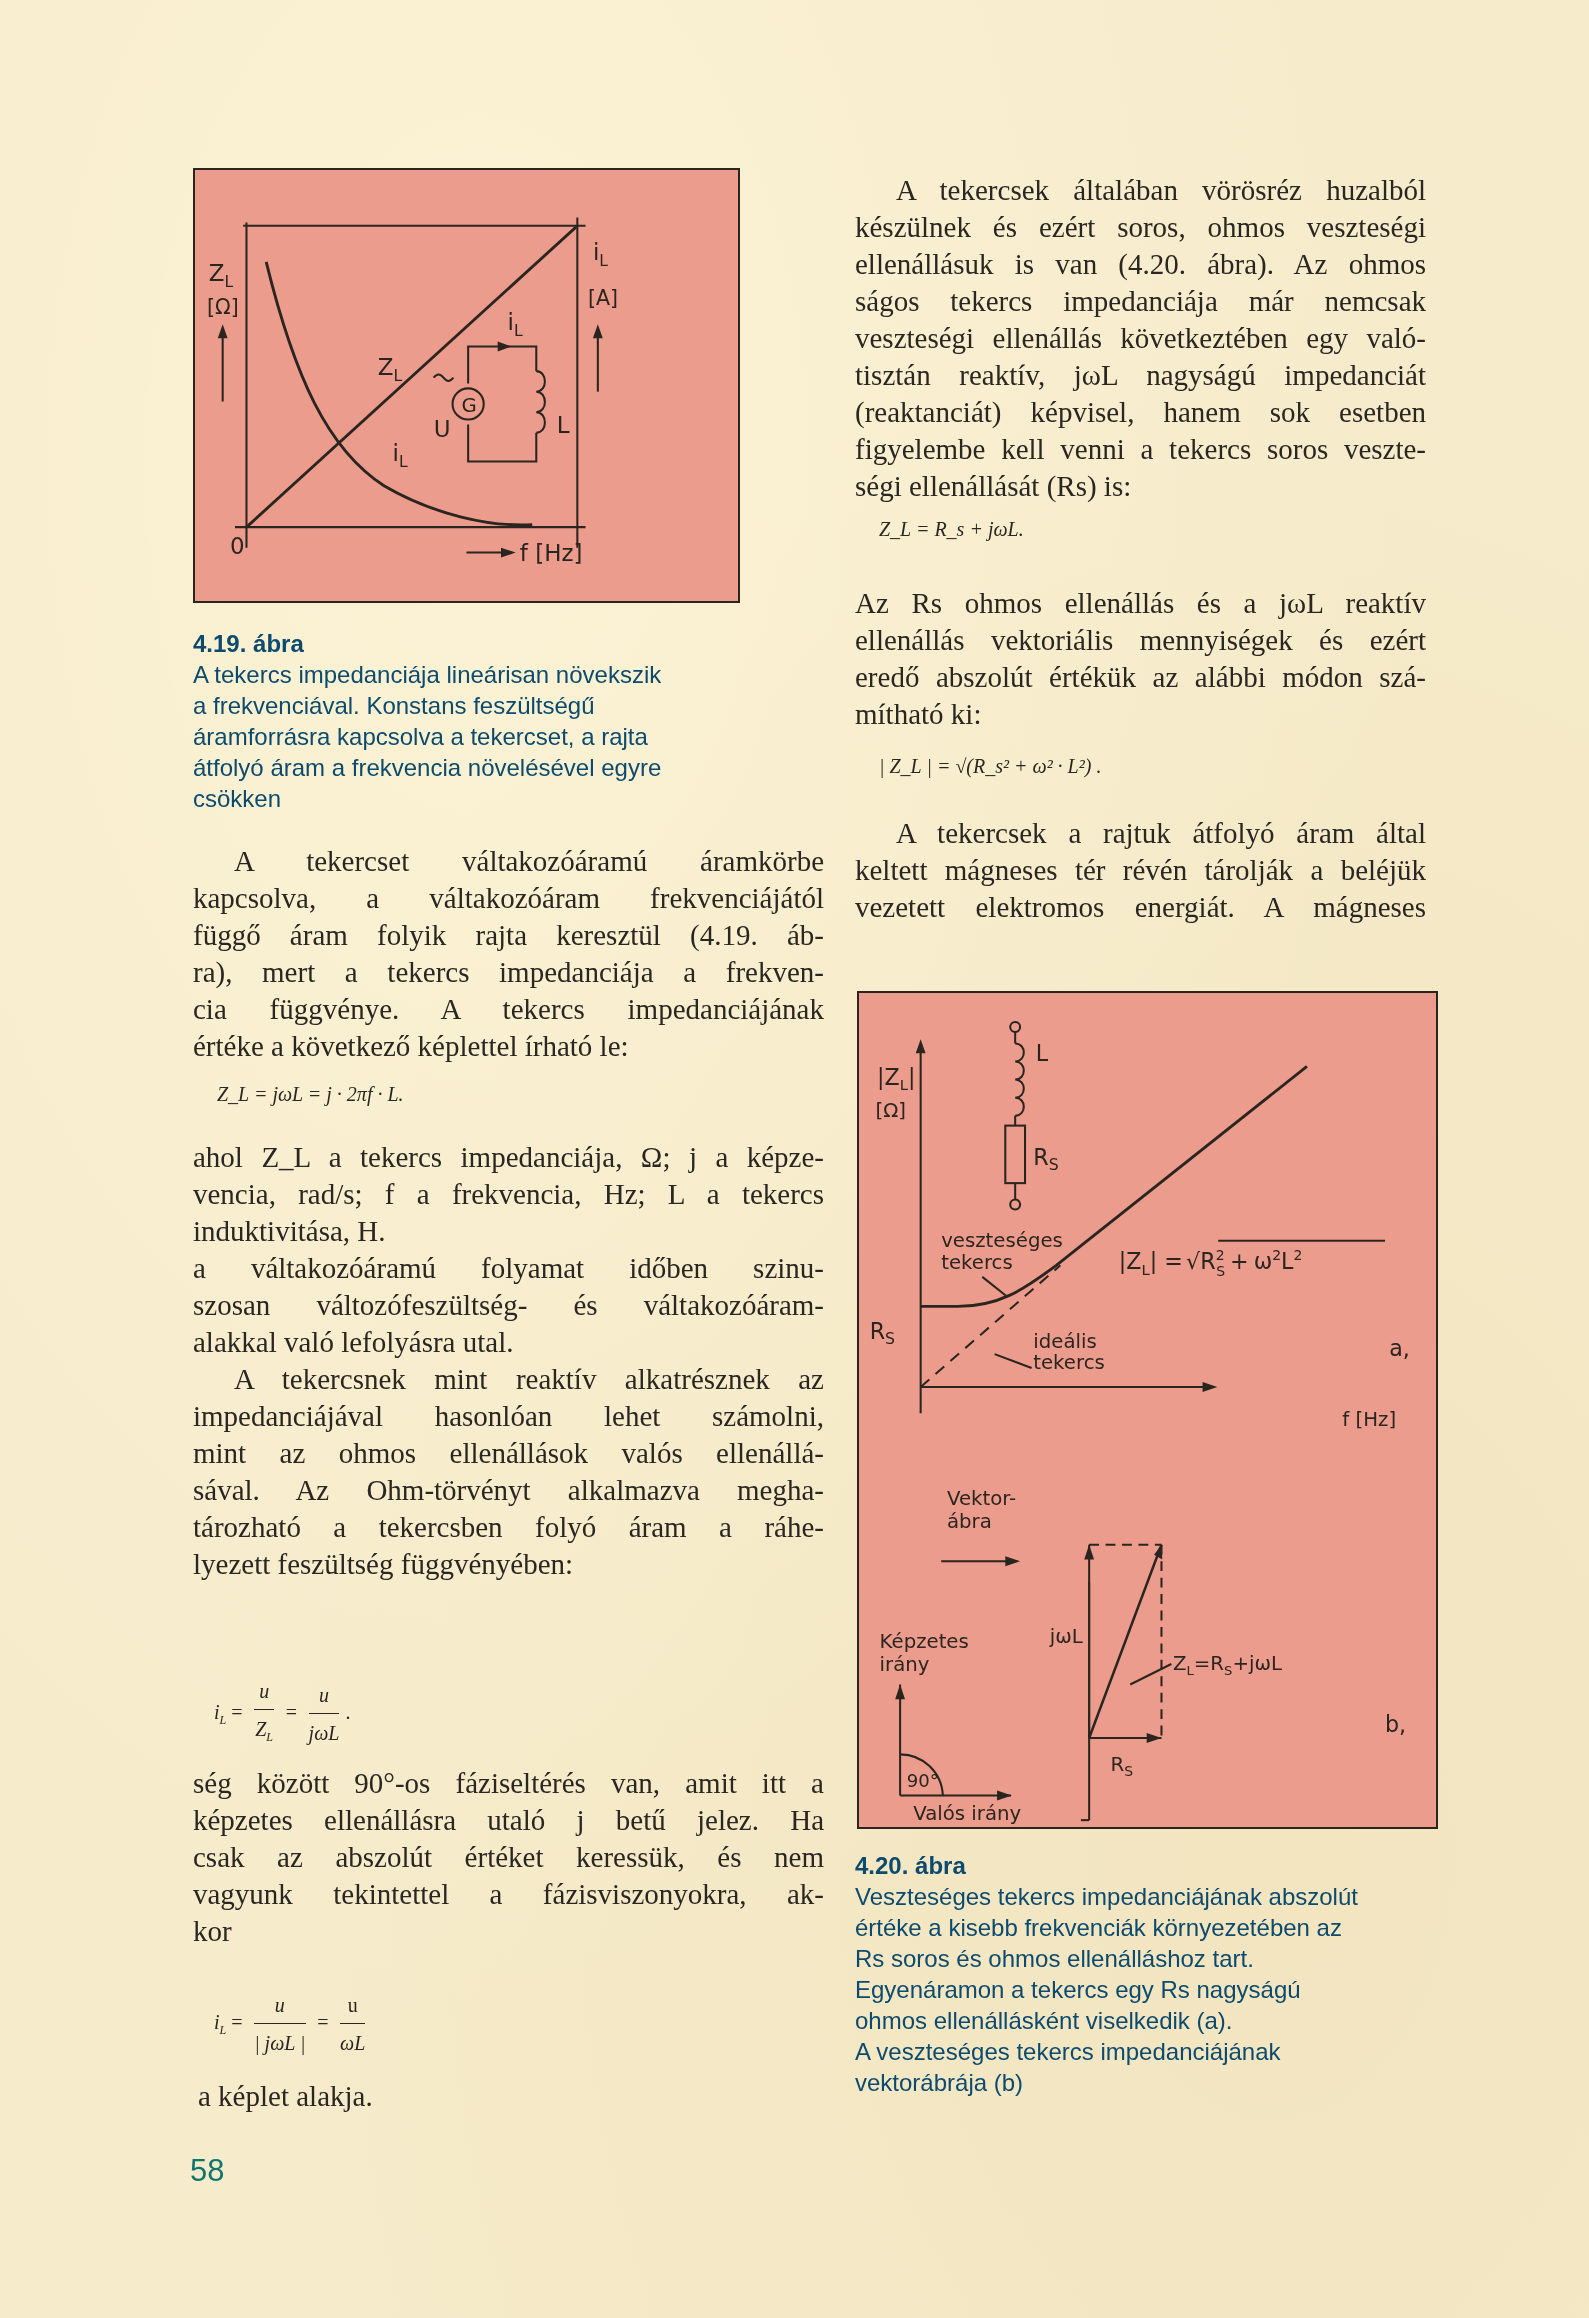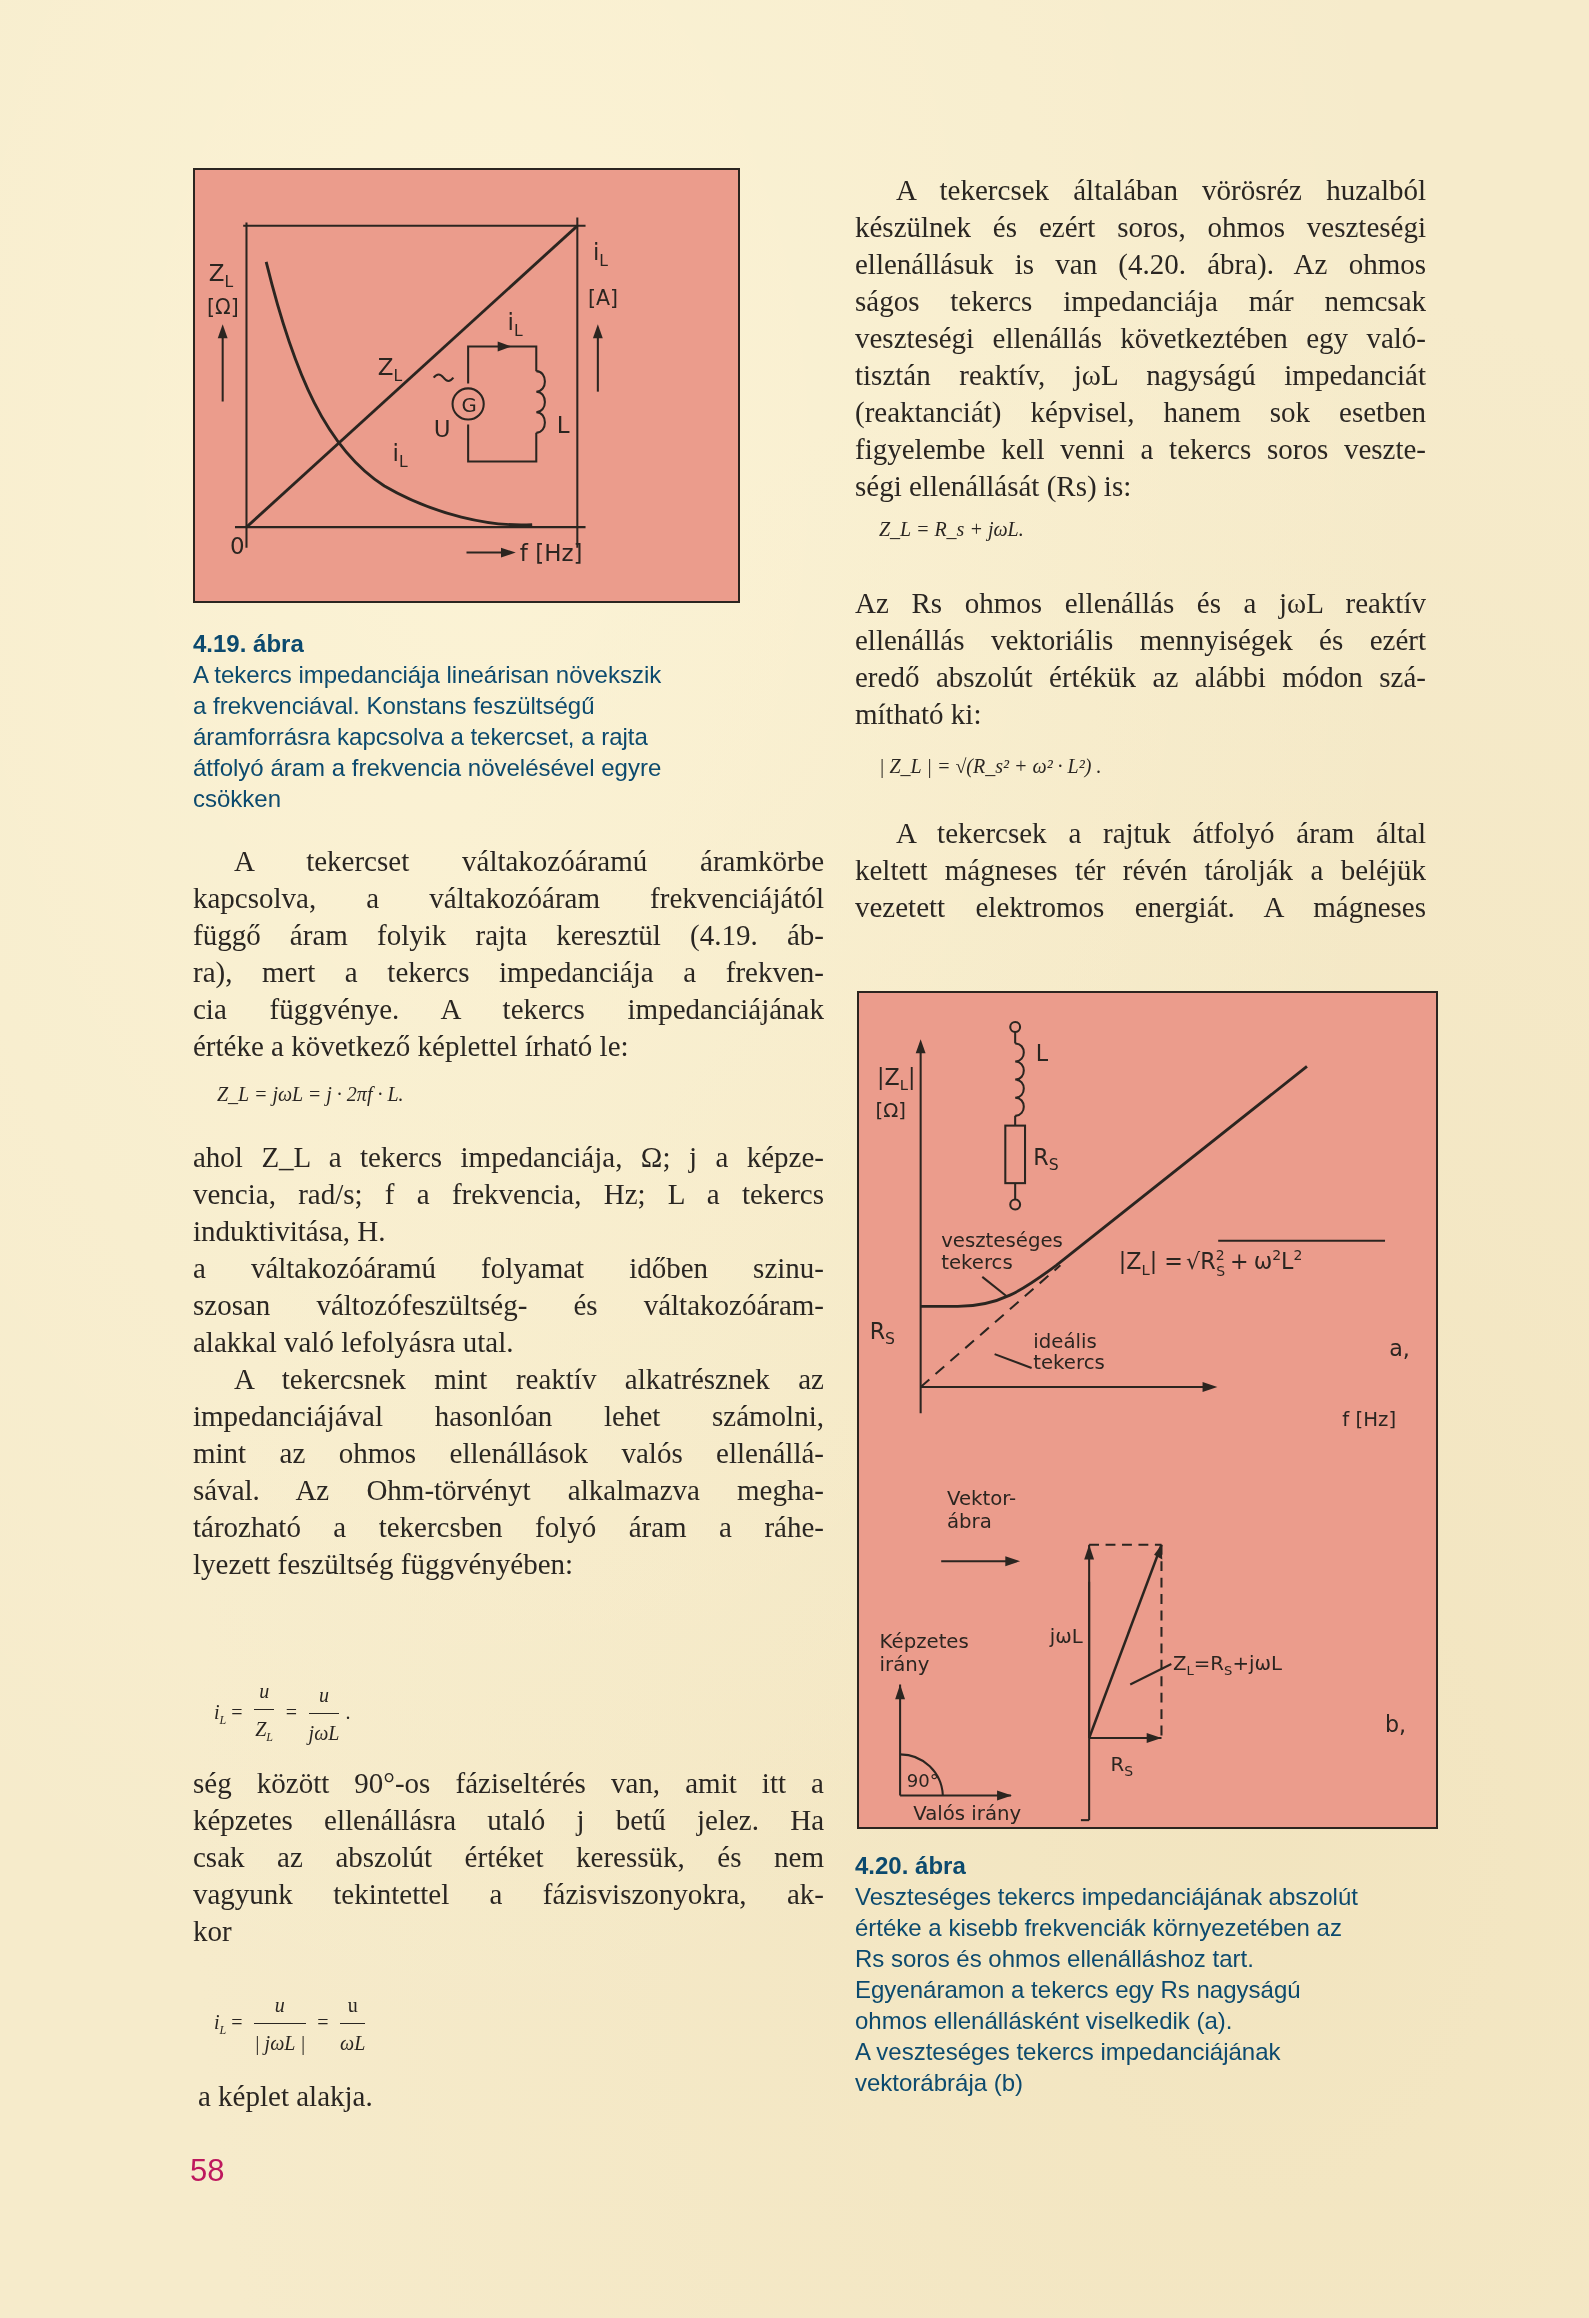--- a/index.html
+++ b/index.html
@@ -39,21 +39,21 @@
   }
   .col .ln { display: block; text-align: justify; text-align-last: justify; white-space: nowrap; height: 37px; }
   .col .ln.last { text-align-last: left; }
   .indent { padding-left: 41px; }
   .formula { font-style: italic; position: absolute; white-space: nowrap; font-size: 20px; }
   .frac { display: inline-block; vertical-align: middle; text-align: center; margin: 0 6.6px; }
   .frac .num { display: block; padding: 0 5px; border-bottom: 1.7px solid #2a2622; line-height: 36px; }
   .frac .den { display: block; line-height: 38px; }
   .pagenum {
     position: absolute; left: 190px; top: 2153px;
-    font-family: "Liberation Sans", sans-serif; font-size: 31px; color: #be185d;
+    font-family: "Liberation Sans", sans-serif; font-size: 31px; color: #0f766e;
   }
   sub, sup { font-size: 0.6em; }
 </style>
 </head>
 <body>
 
 <div class="page-bg"></div>
 
 <div class="fig-box" style="left:193px; top:168px; width:547px; height:435px;">
   <svg viewBox="0 0 660 525">

